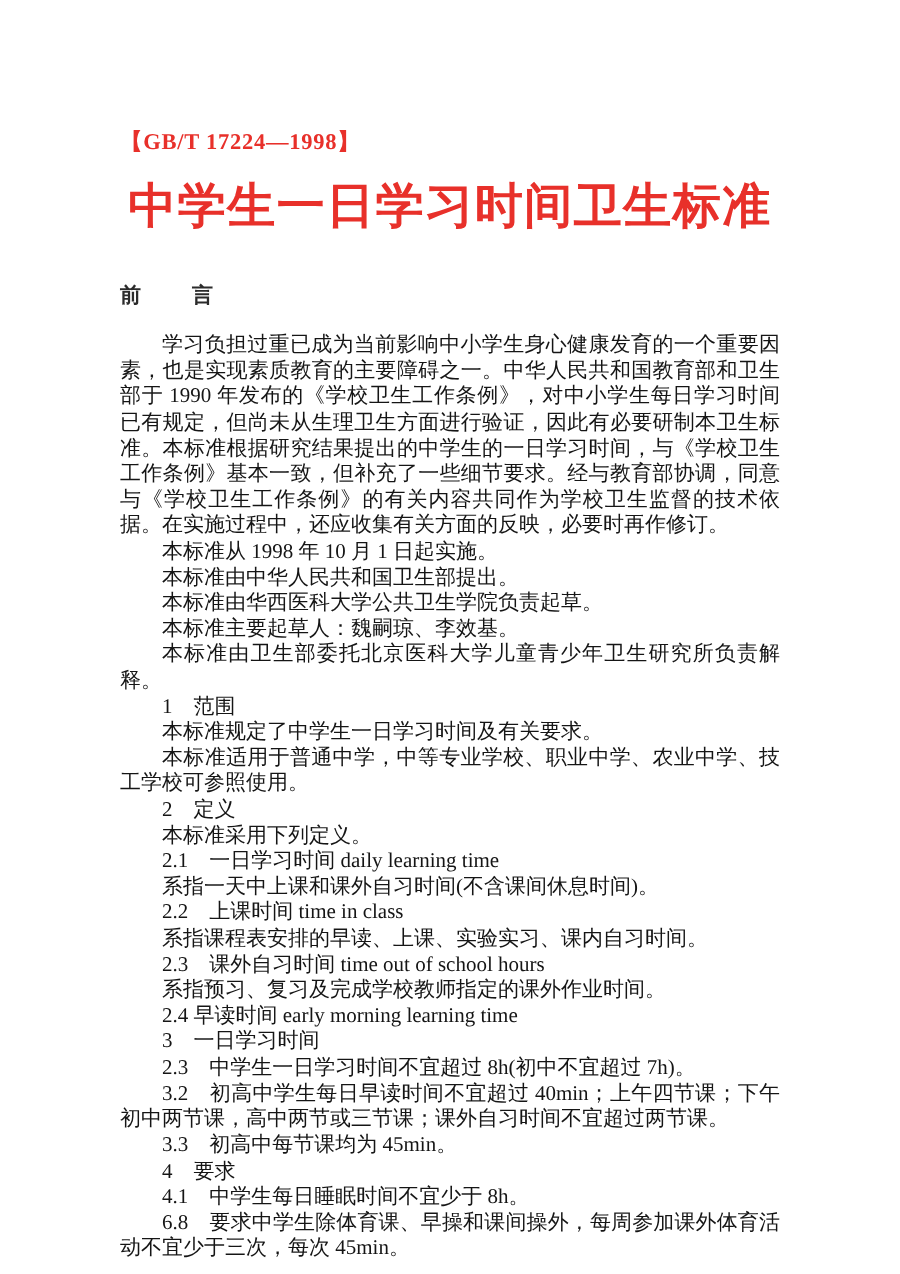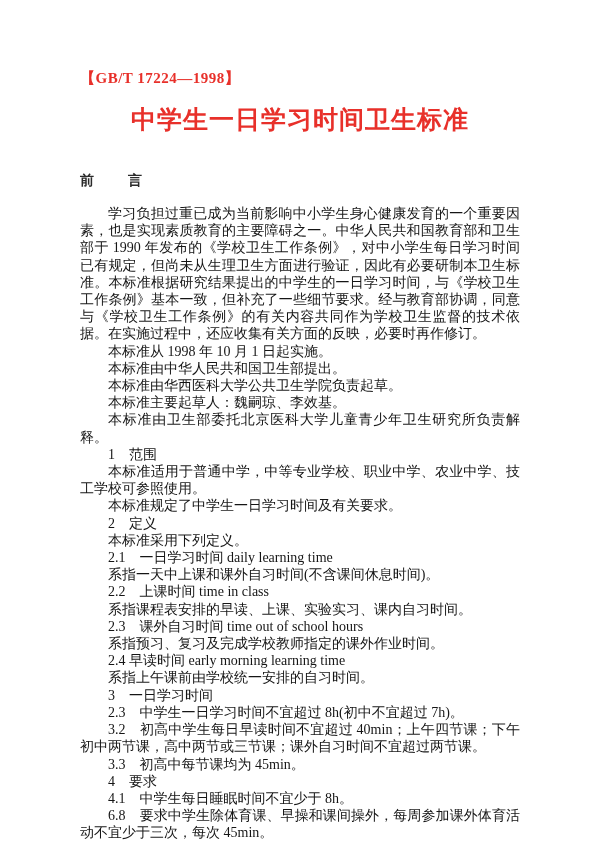--- a/index.html
+++ b/index.html
@@ -14,35 +14,35 @@
     height:849px;
     margin:0 auto;
     background:#ffffff;
     font-family:"Liberation Serif","DejaVu Serif",serif;
     color:var(--text);
     overflow:hidden;
   }
   .content{
     position:absolute;
     left:80px;
-    top:68px;
+    top:85px;
     width:440px;
   }
   .std-code{
     color:var(--red);
     font-weight:bold;
     font-size:15px;
     letter-spacing:0.5px;
     line-height:20px;
   }
   .title{
     margin:16px 0 0 0;
     text-align:center;
     color:var(--red);
-    font-size:25px;
+    font-size:32px;
     font-weight:bold;
     letter-spacing:1px;
     line-height:32px;
   }
   .foreword{
     margin-top:36px;
     text-align:left;
     font-size:14px;
     font-weight:600;
     color:#2b2b2b;
@@ -72,32 +72,31 @@
     <h1 class="title">中学生一日学习时间卫生标准</h1>
     <div class="foreword">前　　言</div>
     <div class="doc-body">
         <p>学习负担过重已成为当前影响中小学生身心健康发育的一个重要因素，也是实现素质教育的主要障碍之一。中华人民共和国教育部和卫生部于 1990 年发布的《学校卫生工作条例》，对中小学生每日学习时间已有规定，但尚未从生理卫生方面进行验证，因此有必要研制本卫生标准。本标准根据研究结果提出的中学生的一日学习时间，与《学校卫生工作条例》基本一致，但补充了一些细节要求。经与教育部协调，同意与《学校卫生工作条例》的有关内容共同作为学校卫生监督的技术依据。在实施过程中，还应收集有关方面的反映，必要时再作修订。</p>
         <p>本标准从 1998 年 10 月 1 日起实施。</p>
         <p>本标准由中华人民共和国卫生部提出。</p>
         <p>本标准由华西医科大学公共卫生学院负责起草。</p>
         <p>本标准主要起草人：魏嗣琼、李效基。</p>
         <p>本标准由卫生部委托北京医科大学儿童青少年卫生研究所负责解释。</p>
         <p>1　范围</p>
+        <p>本标准规定了中学生一日学习时间及有关要求。</p>
         <p>本标准适用于普通中学，中等专业学校、职业中学、农业中学、技工学校可参照使用。</p>
-        <p>本标准规定了中学生一日学习时间及有关要求。</p>
         <p>2　定义</p>
         <p>本标准采用下列定义。</p>
         <p>2.1　一日学习时间  daily learning time</p>
         <p>系指一天中上课和课外自习时间(不含课间休息时间)。</p>
         <p>2.2　上课时间  time in class</p>
         <p>系指课程表安排的早读、上课、实验实习、课内自习时间。</p>
         <p>2.3　课外自习时间  time out of school hours</p>
         <p>系指预习、复习及完成学校教师指定的课外作业时间。</p>
         <p>2.4 早读时间  early morning learning time</p>
-        <p>系指上午课前由学校统一安排的自习时间。</p>
         <p>3　一日学习时间</p>
         <p>2.3　中学生一日学习时间不宜超过 8h(初中不宜超过 7h)。</p>
         <p>3.2　初高中学生每日早读时间不宜超过 40min；上午四节课；下午初中两节课，高中两节或三节课；课外自习时间不宜超过两节课。</p>
         <p>3.3　初高中每节课均为 45min。</p>
         <p>4　要求</p>
         <p>4.1　中学生每日睡眠时间不宜少于 8h。</p>
         <p>6.8　要求中学生除体育课、早操和课间操外，每周参加课外体育活动不宜少于三次，每次 45min。</p>
       </div>
   </div>
 </div>

